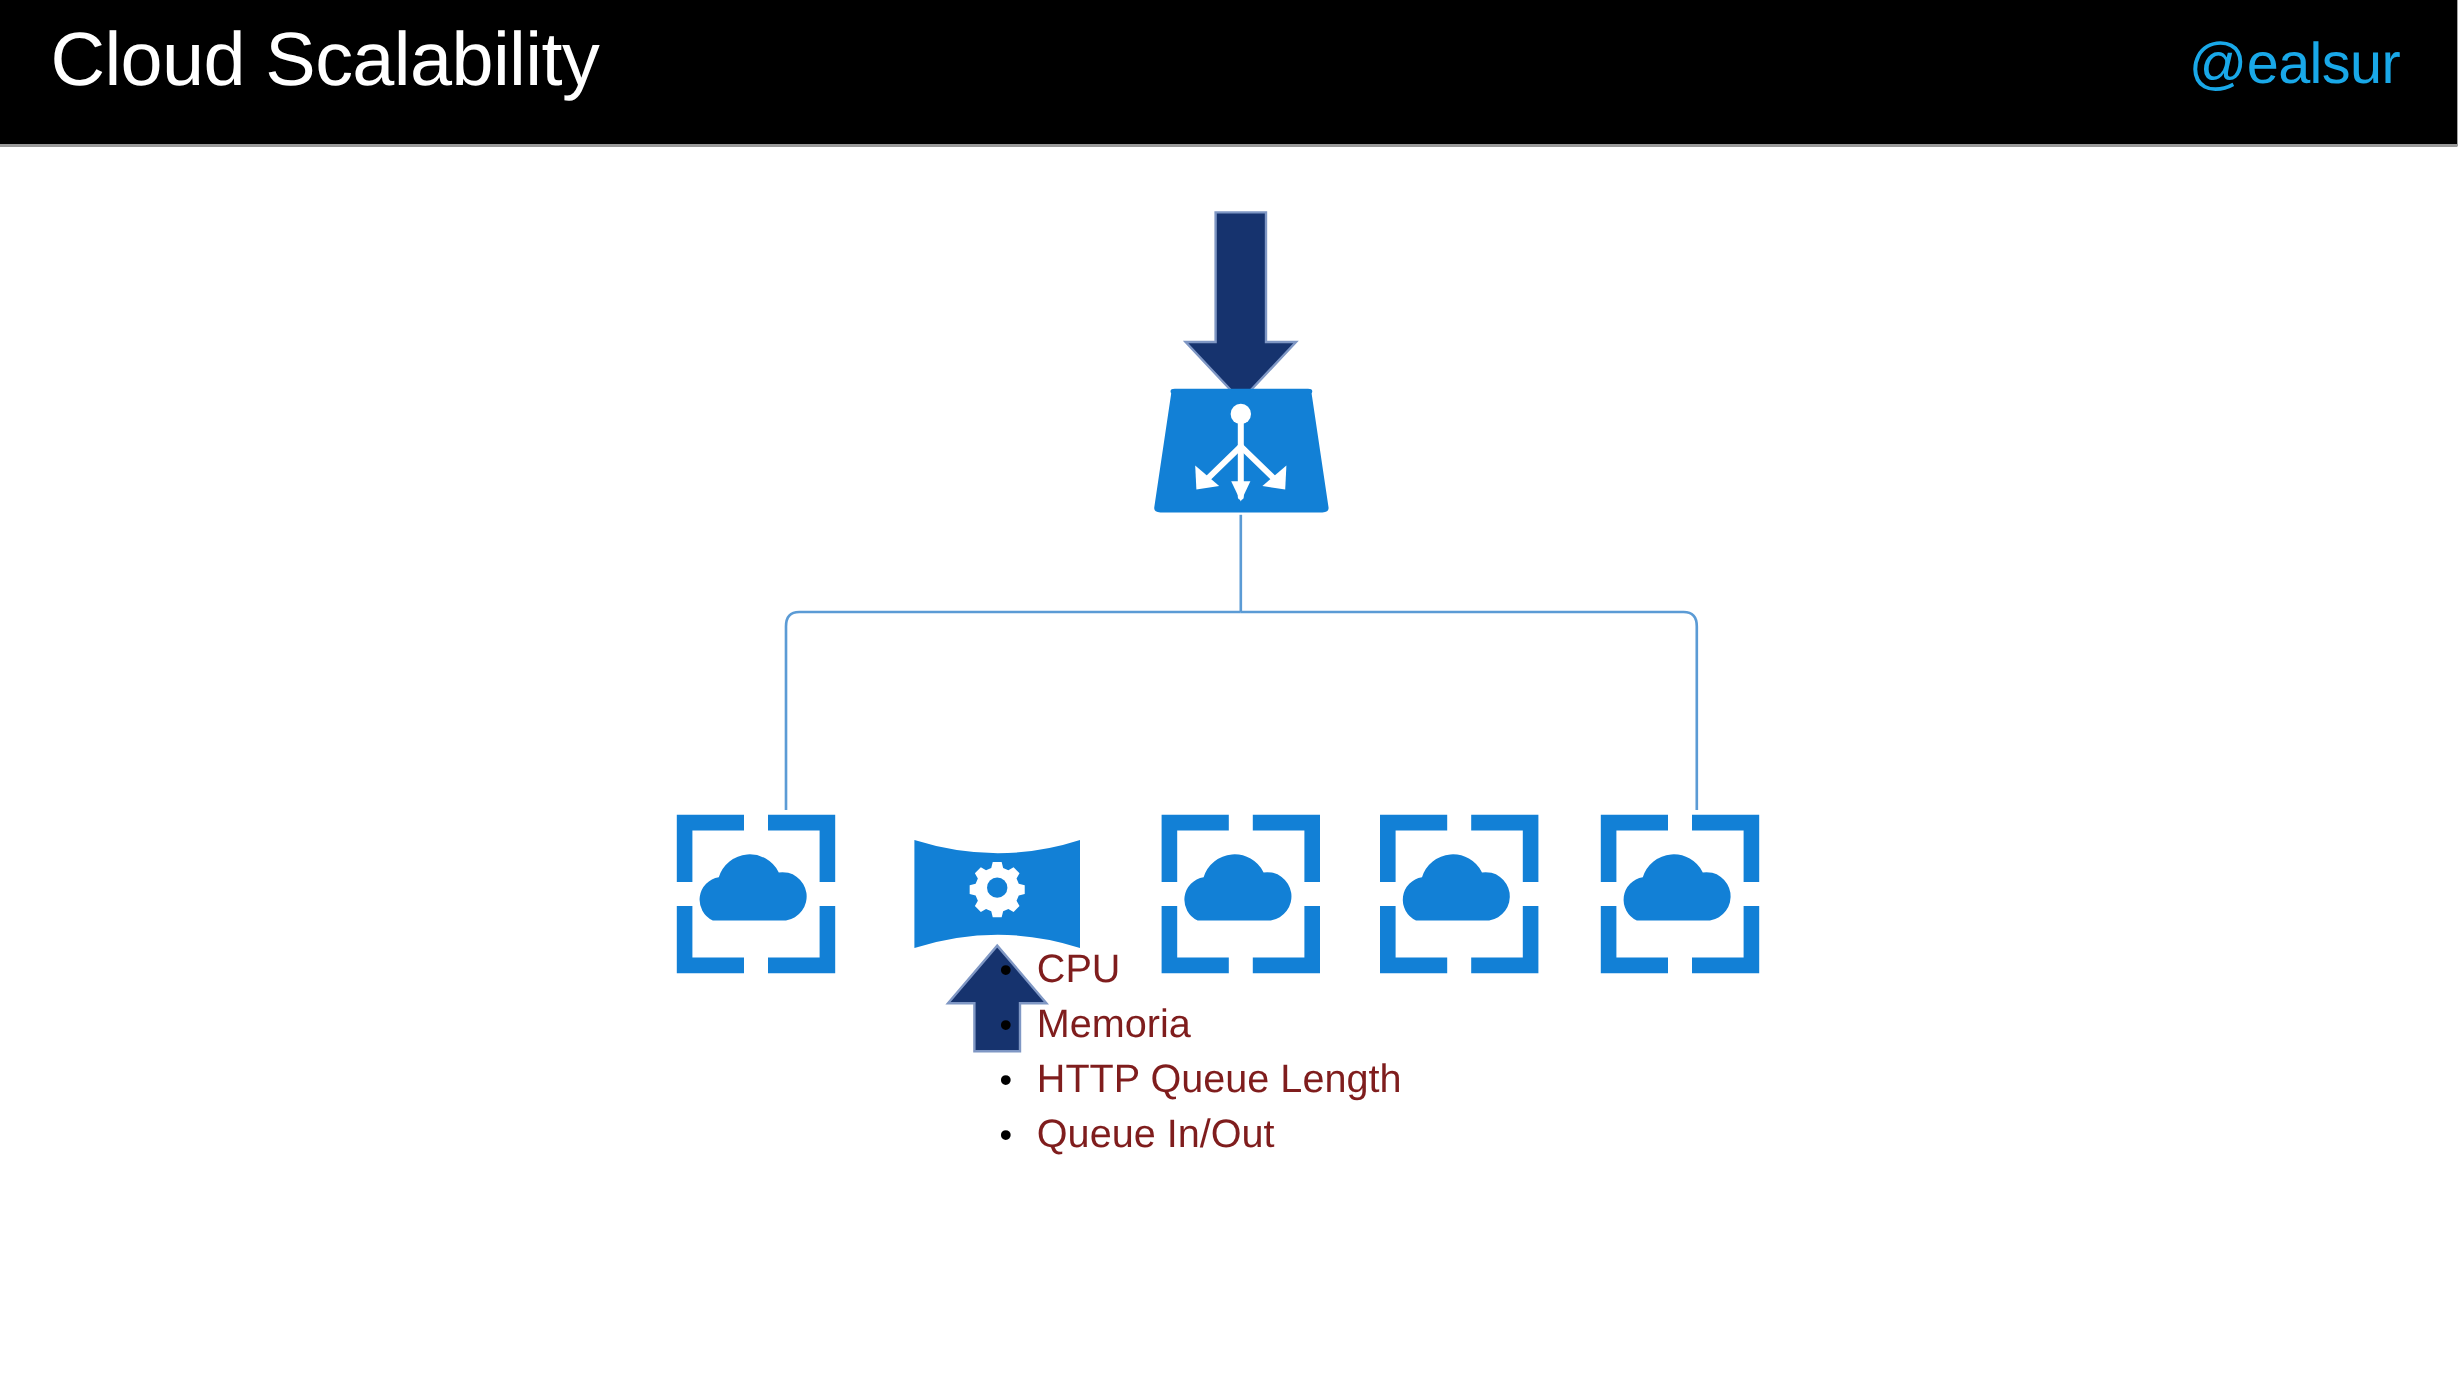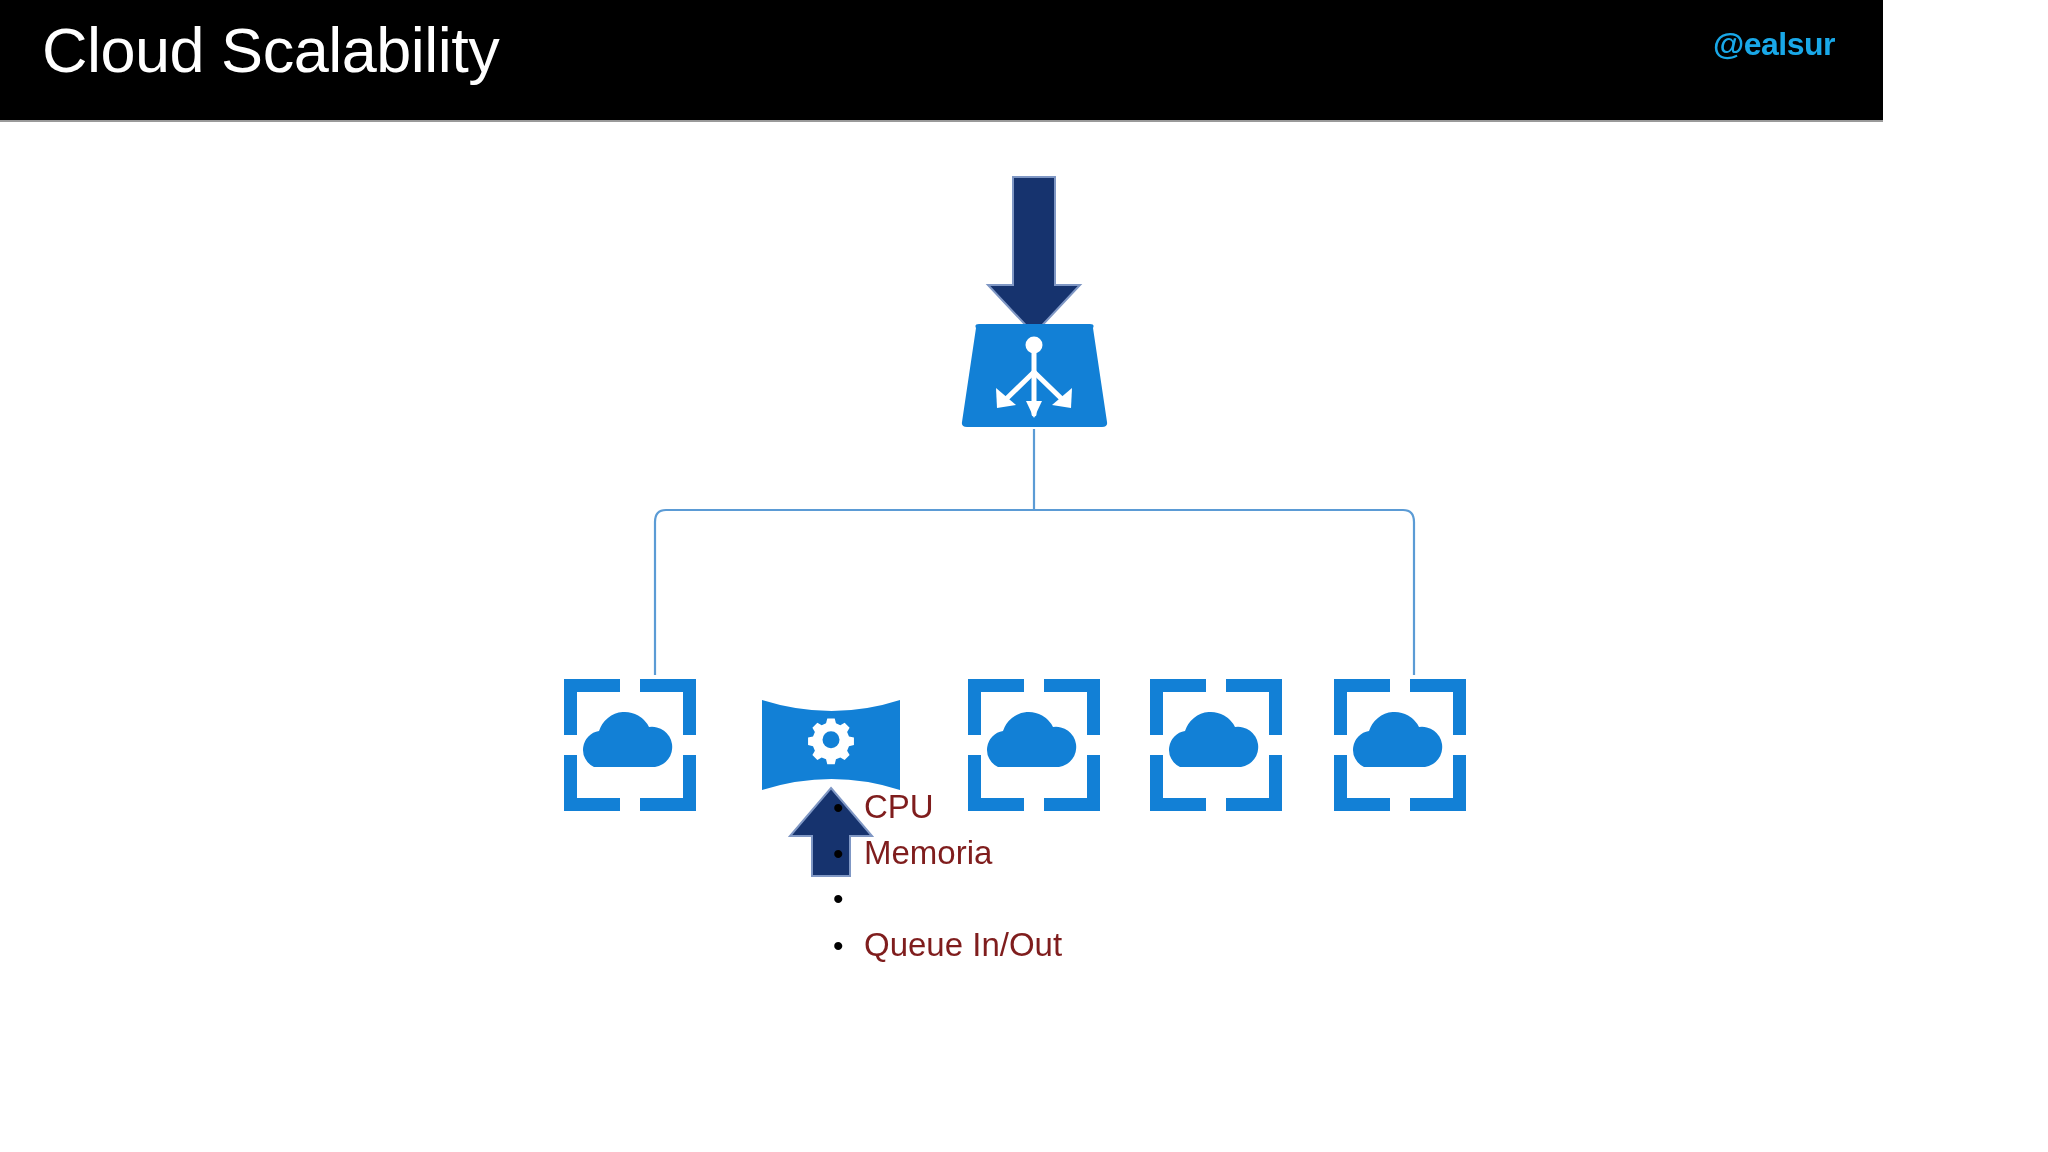--- a/index.html
+++ b/index.html
@@ -16,43 +16,43 @@
     position: relative;
     width: 2048px;
     height: 1152px;
     background: #ffffff;
   }
 
   
   .header {
     position: absolute;
     left: 0; top: 0;
-    width: 1883px;
+    width: 2048px;
     height: 122px;
     background: #000000;
     border-bottom: 2px solid #9a9a9a;
   }
   .header-title {
     position: absolute;
     left: 42px;
     top: 14px;
     color: #ffffff;
     font-size: 63px;
     font-weight: 300;
     letter-spacing: -0.5px;
     font-family: "Liberation Sans", sans-serif;
     white-space: nowrap;
   }
   .header-handle {
     position: absolute;
     right: 48px;
     top: 26px;
     color: #19a8e8;
-    font-size: 32px;
-    font-weight: 700;
+    font-size: 48px;
+    font-weight: 400;
     letter-spacing: -0.5px;
     font-family: "Liberation Sans", sans-serif;
     white-space: nowrap;
   }
 
   
   .canvas {
     position: absolute;
     left: 0;
     top: 122px;
@@ -229,20 +229,21 @@
         <span class="bullet-text">CPU</span>
       </div>
 
       <div class="bullet-row">
         <span class="bullet-dot">•</span>
         <span class="bullet-text">Memoria</span>
       </div>
 
       <div class="bullet-row">
         <span class="bullet-dot">•</span>
+        <span class="bullet-text">HTTP Queue Length</span>
       </div>
 
       <div class="bullet-row">
         <span class="bullet-dot">•</span>
         <span class="bullet-text">Queue In/Out</span>
       </div>
 
     </div>
 
   </div>

